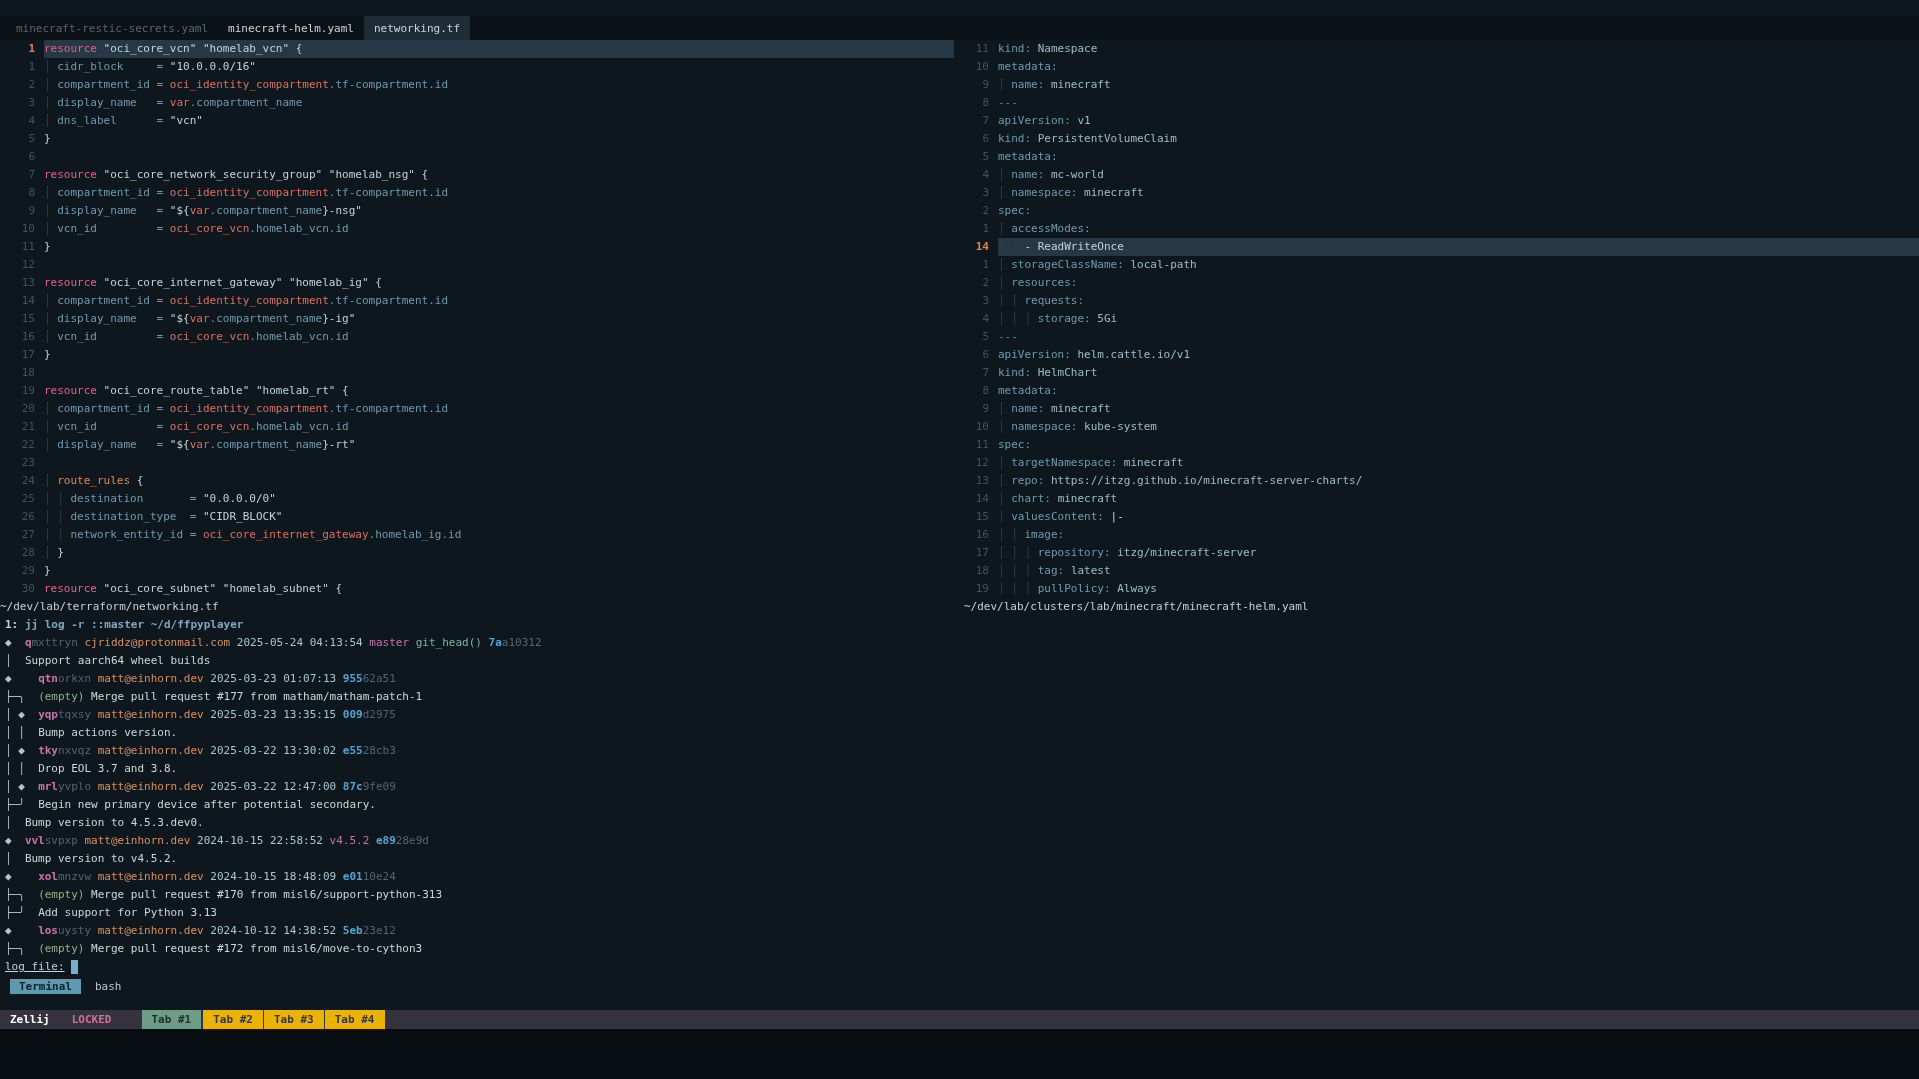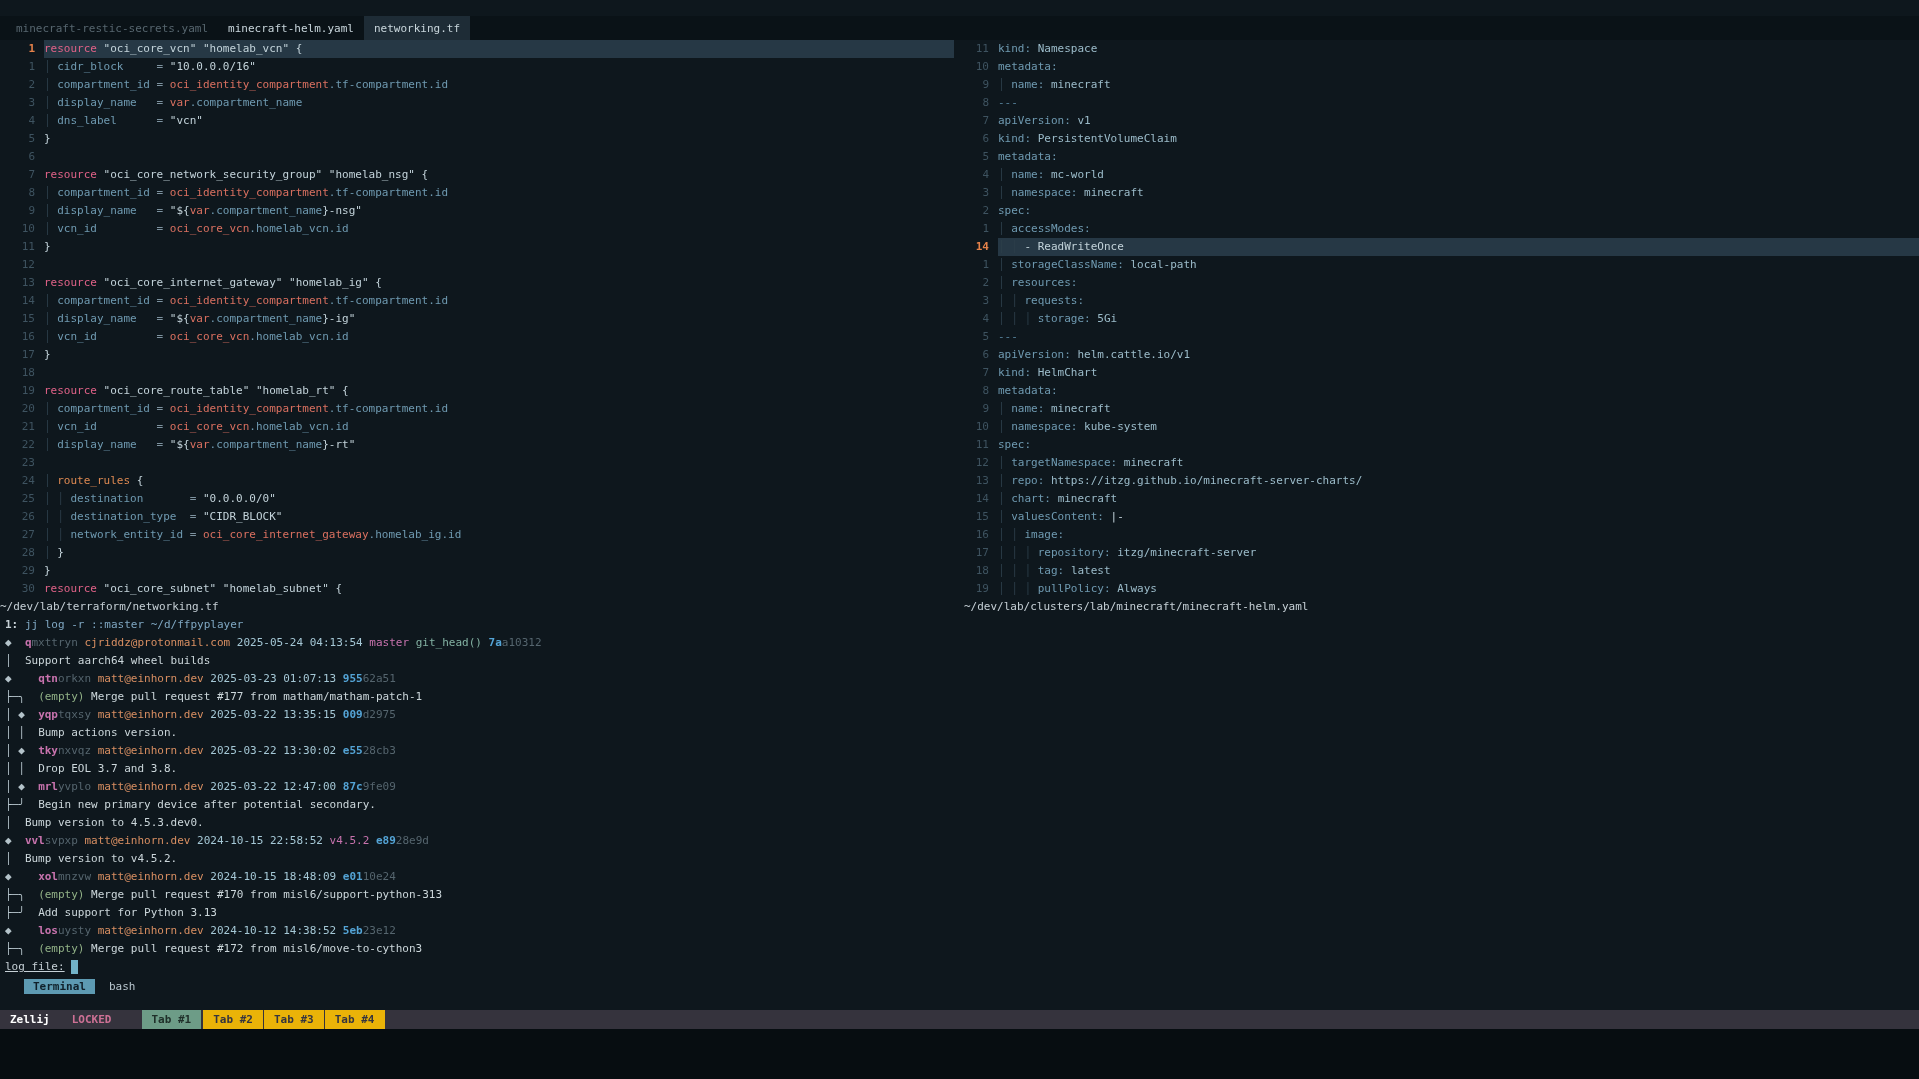--- a/index.html
+++ b/index.html
@@ -37,39 +37,39 @@
   .tk-yv{color:#9cbcca}
   .tk-doc{color:#56819a}
   .tk-lit{color:#c3d3da}
   
   .statusrow{height:18px;line-height:18px;flex:none;display:flex}
   .status-left{width:954px;flex:none;color:#c6d0d6}
   .status-right{flex:1;padding-left:10px;color:#c6d0d6}
   
   .term-title{height:18px;line-height:18px;flex:none;padding-left:5px;white-space:pre}
   .tprefix{color:#c6d0d6;font-weight:bold}
-  .cmd{color:#7fa7c2;font-weight:normal}
+  .cmd{color:#7fa7c2;font-weight:bold}
   .term{flex:none}
   .trow{height:18px;line-height:18px;padding-left:5px;white-space:pre}
   .tk-g{color:#b4c3ca}
   .tk-cid{color:#c873ae;font-weight:bold}
   .tk-dim{color:#55656e}
   .tk-email{color:#d98f62}
   .tk-ts{color:#a5c8d6}
   .tk-branch{color:#c873ae;font-weight:normal}
   .tk-ghead{color:#83b2a3}
   .tk-oid{color:#54a4d6;font-weight:bold}
   .tk-empty{color:#92b287}
   .tk-desc{color:#ccd7db}
   .tk-tag{color:#c873ae}
   .promptrow{height:18px;line-height:18px;flex:none;padding-left:5px;white-space:pre}
   .prompt-text{color:#c6d0d6;text-decoration:underline}
   .cursor{display:inline-block;width:7px;height:14px;background:#72b3c8;vertical-align:middle;margin-left:6px}
   
-  .bottombar{height:20px;flex:none;display:flex;align-items:center;padding-left:24px;gap:14px}
+  .bottombar{height:20px;flex:none;display:flex;align-items:center;padding-left:10px;gap:14px}
   .chip-terminal{background:#5d9ab2;color:#10202a;font-weight:bold;padding:1px 9px}
   .bash{color:#b9c7cf}
   .gap2{height:14px;flex:none}
   
   .zellij{height:19px;flex:none;background:#35333d;display:flex;align-items:stretch;font-weight:bold}
   .z-app{color:#ffffff;padding:0 10px;display:flex;align-items:center}
   .z-mode{color:#ce7195;padding:0 12px;display:flex;align-items:center}
   .z-tabs{display:flex;margin-left:18px}
   .z-tab{padding:0 10px;display:flex;align-items:center;background:#eab308;color:#35353f;margin-right:1px}
   .z-tab.active{background:#6d9c87;color:#20302a;margin-right:2px}
@@ -161,21 +161,21 @@
     <div class="status-right">~/dev/lab/clusters/lab/minecraft/minecraft-helm.yaml</div>
   </div>
 
   <div class="term-title"><span class="tprefix">1: </span><span class="cmd">jj log -r ::master ~/d/ffpyplayer</span></div>
 
   <div class="term">
       <div class="trow"><span class="tk-g">◆  </span><span class="tk-cid">q</span><span class="tk-dim">mxttryn</span><span class="tk-pl"> </span><span class="tk-email">cjriddz@protonmail.com</span><span class="tk-pl"> </span><span class="tk-ts">2025-05-24 04:13:54</span><span class="tk-pl"> </span><span class="tk-branch">master</span><span class="tk-pl"> </span><span class="tk-ghead">git_head()</span><span class="tk-pl"> </span><span class="tk-oid">7a</span><span class="tk-dim">a10312</span></div>
       <div class="trow"><span class="tk-g">│  </span><span class="tk-desc">Support aarch64 wheel builds</span></div>
       <div class="trow"><span class="tk-g">◆    </span><span class="tk-cid">qtn</span><span class="tk-dim">orkxn</span><span class="tk-pl"> </span><span class="tk-email">matt@einhorn.dev</span><span class="tk-pl"> </span><span class="tk-ts">2025-03-23 01:07:13</span><span class="tk-pl"> </span><span class="tk-oid">955</span><span class="tk-dim">62a51</span></div>
       <div class="trow"><span class="tk-g">├─╮  </span><span class="tk-empty">(empty)</span><span class="tk-desc"> Merge pull request #177 from matham/matham-patch-1</span></div>
-      <div class="trow"><span class="tk-g">│ ◆  </span><span class="tk-cid">yqp</span><span class="tk-dim">tqxsy</span><span class="tk-pl"> </span><span class="tk-email">matt@einhorn.dev</span><span class="tk-pl"> </span><span class="tk-ts">2025-03-22 13:35:15</span><span class="tk-pl"> </span><span class="tk-oid">009</span><span class="tk-dim">d2975</span></div>
+      <div class="trow"><span class="tk-g">│ ◆  </span><span class="tk-cid">yqp</span><span class="tk-dim">tqxsy</span><span class="tk-pl"> </span><span class="tk-email">matt@einhorn.dev</span><span class="tk-pl"> </span><span class="tk-ts">2025-03-23 13:35:15</span><span class="tk-pl"> </span><span class="tk-oid">009</span><span class="tk-dim">d2975</span></div>
       <div class="trow"><span class="tk-g">│ │  </span><span class="tk-desc">Bump actions version.</span></div>
       <div class="trow"><span class="tk-g">│ ◆  </span><span class="tk-cid">tky</span><span class="tk-dim">nxvqz</span><span class="tk-pl"> </span><span class="tk-email">matt@einhorn.dev</span><span class="tk-pl"> </span><span class="tk-ts">2025-03-22 13:30:02</span><span class="tk-pl"> </span><span class="tk-oid">e55</span><span class="tk-dim">28cb3</span></div>
       <div class="trow"><span class="tk-g">│ │  </span><span class="tk-desc">Drop EOL 3.7 and 3.8.</span></div>
       <div class="trow"><span class="tk-g">│ ◆  </span><span class="tk-cid">mrl</span><span class="tk-dim">yvplo</span><span class="tk-pl"> </span><span class="tk-email">matt@einhorn.dev</span><span class="tk-pl"> </span><span class="tk-ts">2025-03-22 12:47:00</span><span class="tk-pl"> </span><span class="tk-oid">87c</span><span class="tk-dim">9fe09</span></div>
       <div class="trow"><span class="tk-g">├─╯  </span><span class="tk-desc">Begin new primary device after potential secondary.</span></div>
       <div class="trow"><span class="tk-g">│  </span><span class="tk-desc">Bump version to 4.5.3.dev0.</span></div>
       <div class="trow"><span class="tk-g">◆  </span><span class="tk-cid">vvl</span><span class="tk-dim">svpxp</span><span class="tk-pl"> </span><span class="tk-email">matt@einhorn.dev</span><span class="tk-pl"> </span><span class="tk-ts">2024-10-15 22:58:52</span><span class="tk-pl"> </span><span class="tk-tag">v4.5.2</span><span class="tk-pl"> </span><span class="tk-oid">e89</span><span class="tk-dim">28e9d</span></div>
       <div class="trow"><span class="tk-g">│  </span><span class="tk-desc">Bump version to v4.5.2.</span></div>
       <div class="trow"><span class="tk-g">◆    </span><span class="tk-cid">xol</span><span class="tk-dim">mnzvw</span><span class="tk-pl"> </span><span class="tk-email">matt@einhorn.dev</span><span class="tk-pl"> </span><span class="tk-ts">2024-10-15 18:48:09</span><span class="tk-pl"> </span><span class="tk-oid">e01</span><span class="tk-dim">10e24</span></div>
       <div class="trow"><span class="tk-g">├─╮  </span><span class="tk-empty">(empty)</span><span class="tk-desc"> Merge pull request #170 from misl6/support-python-313</span></div>

